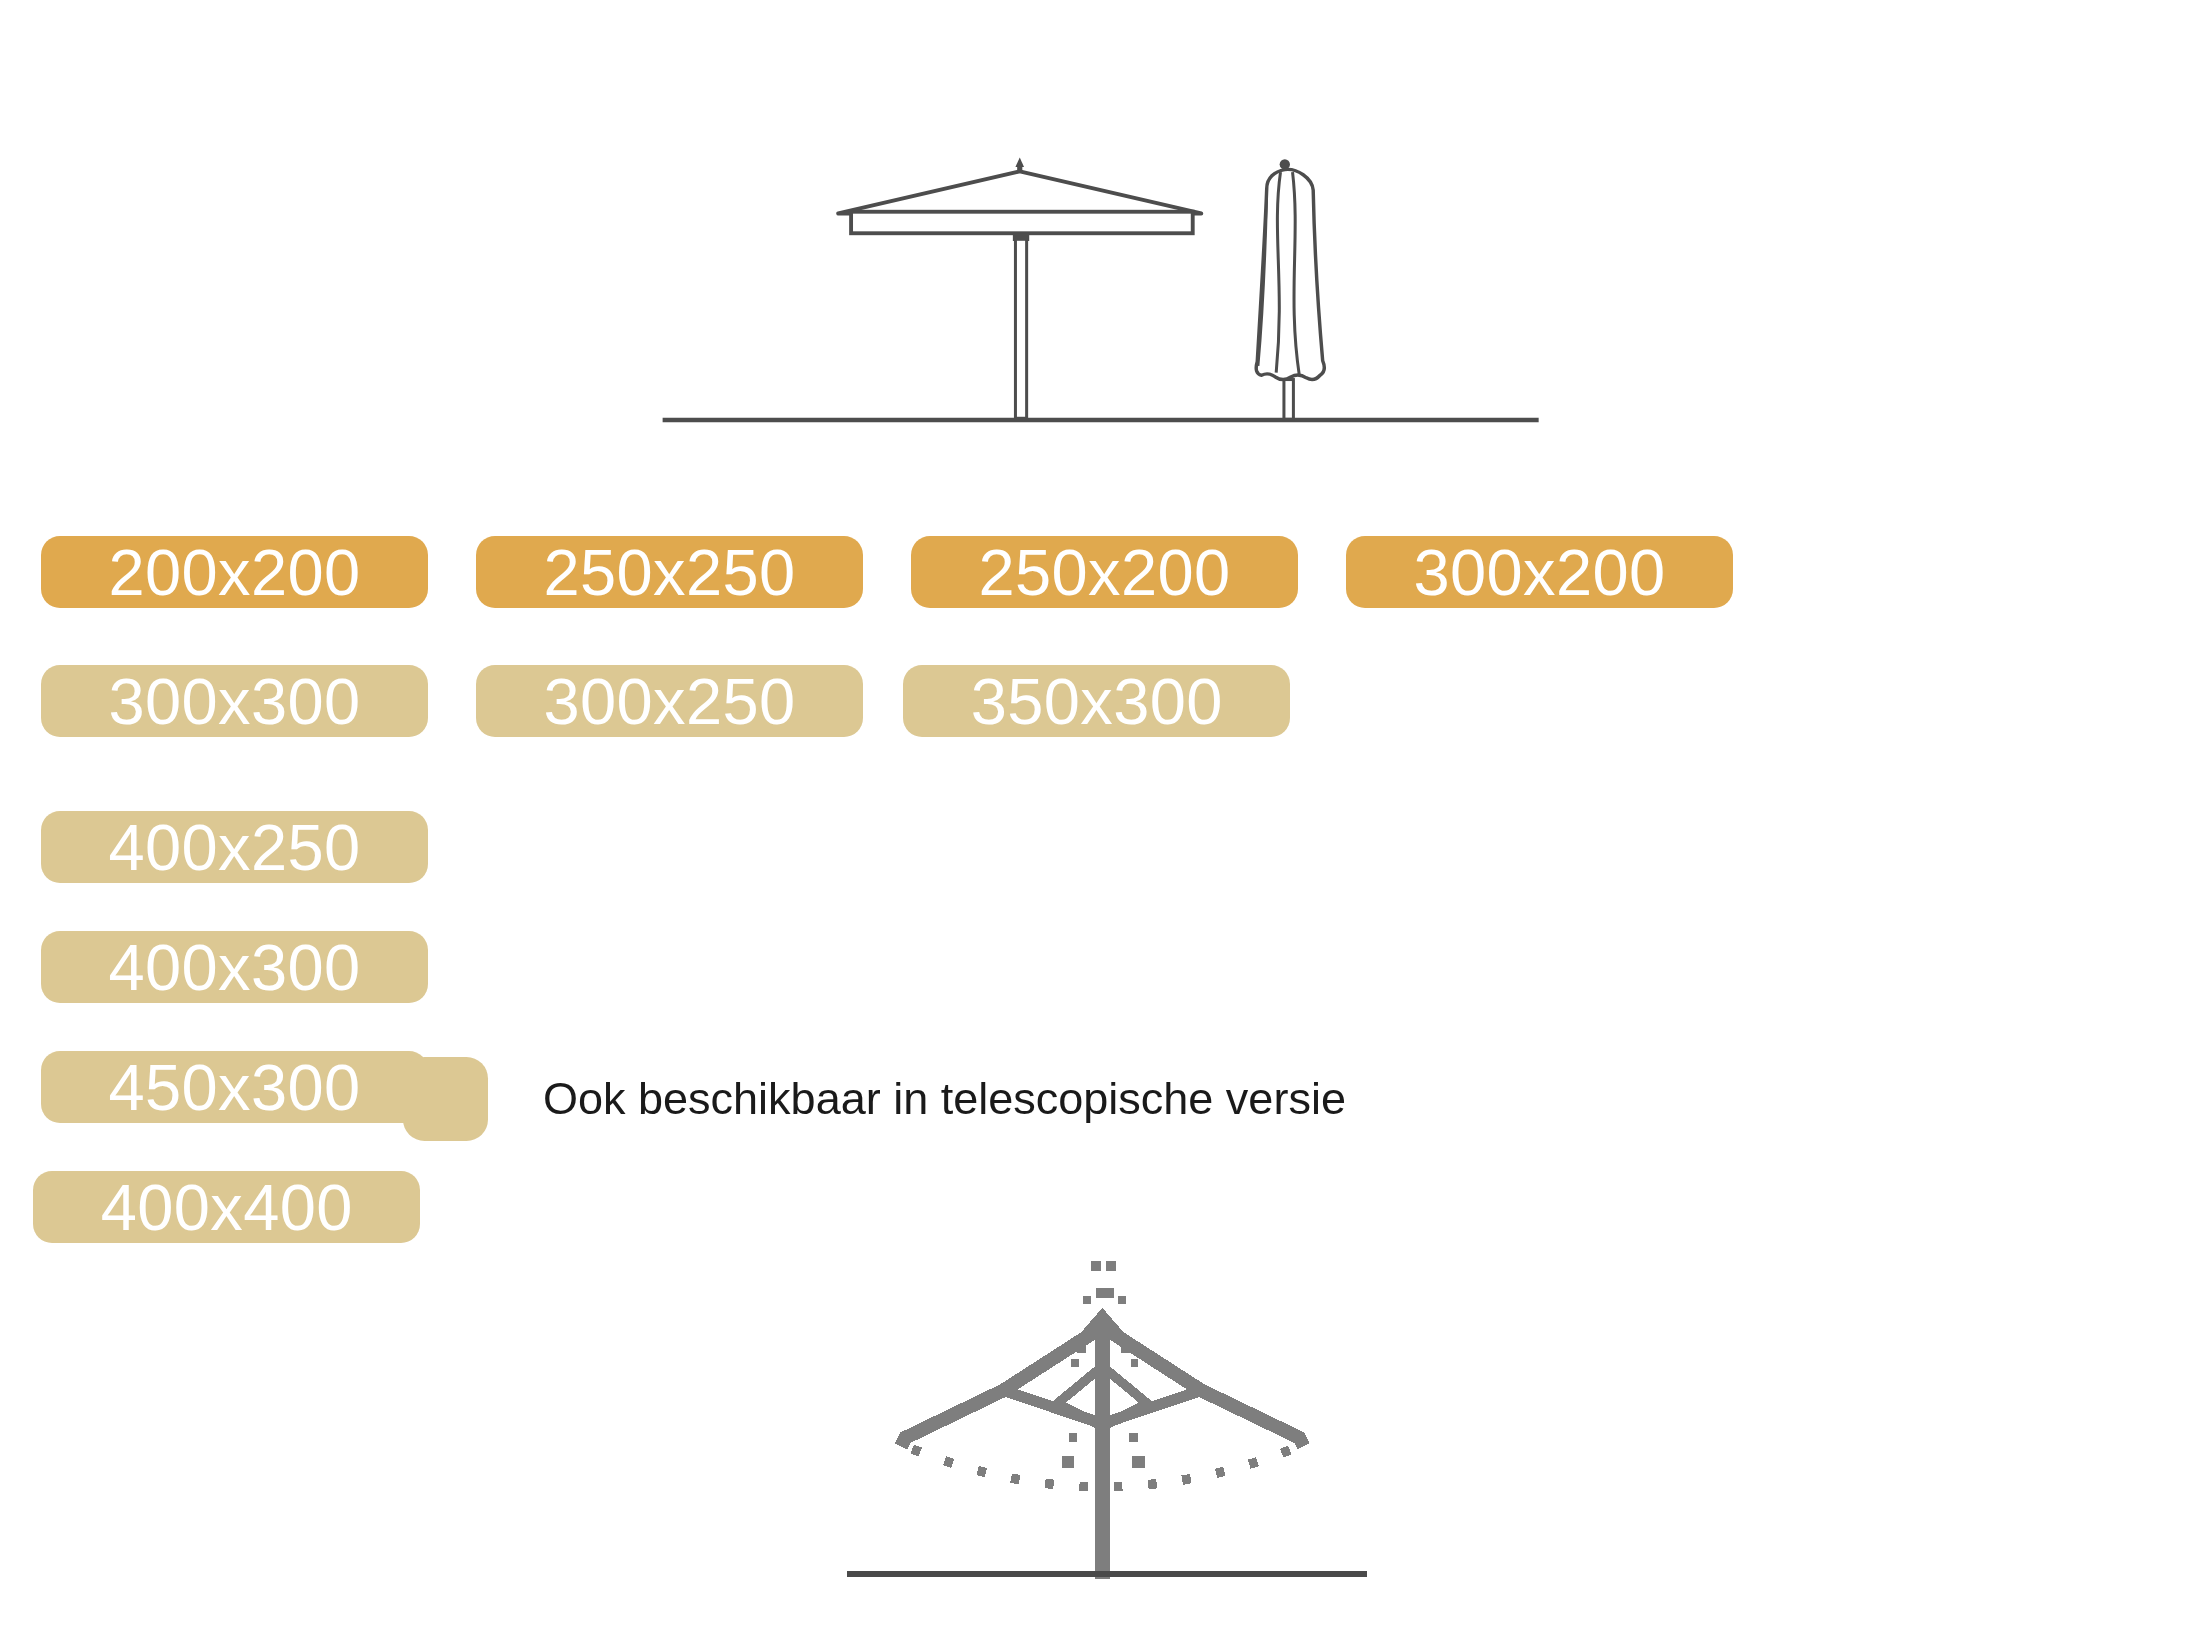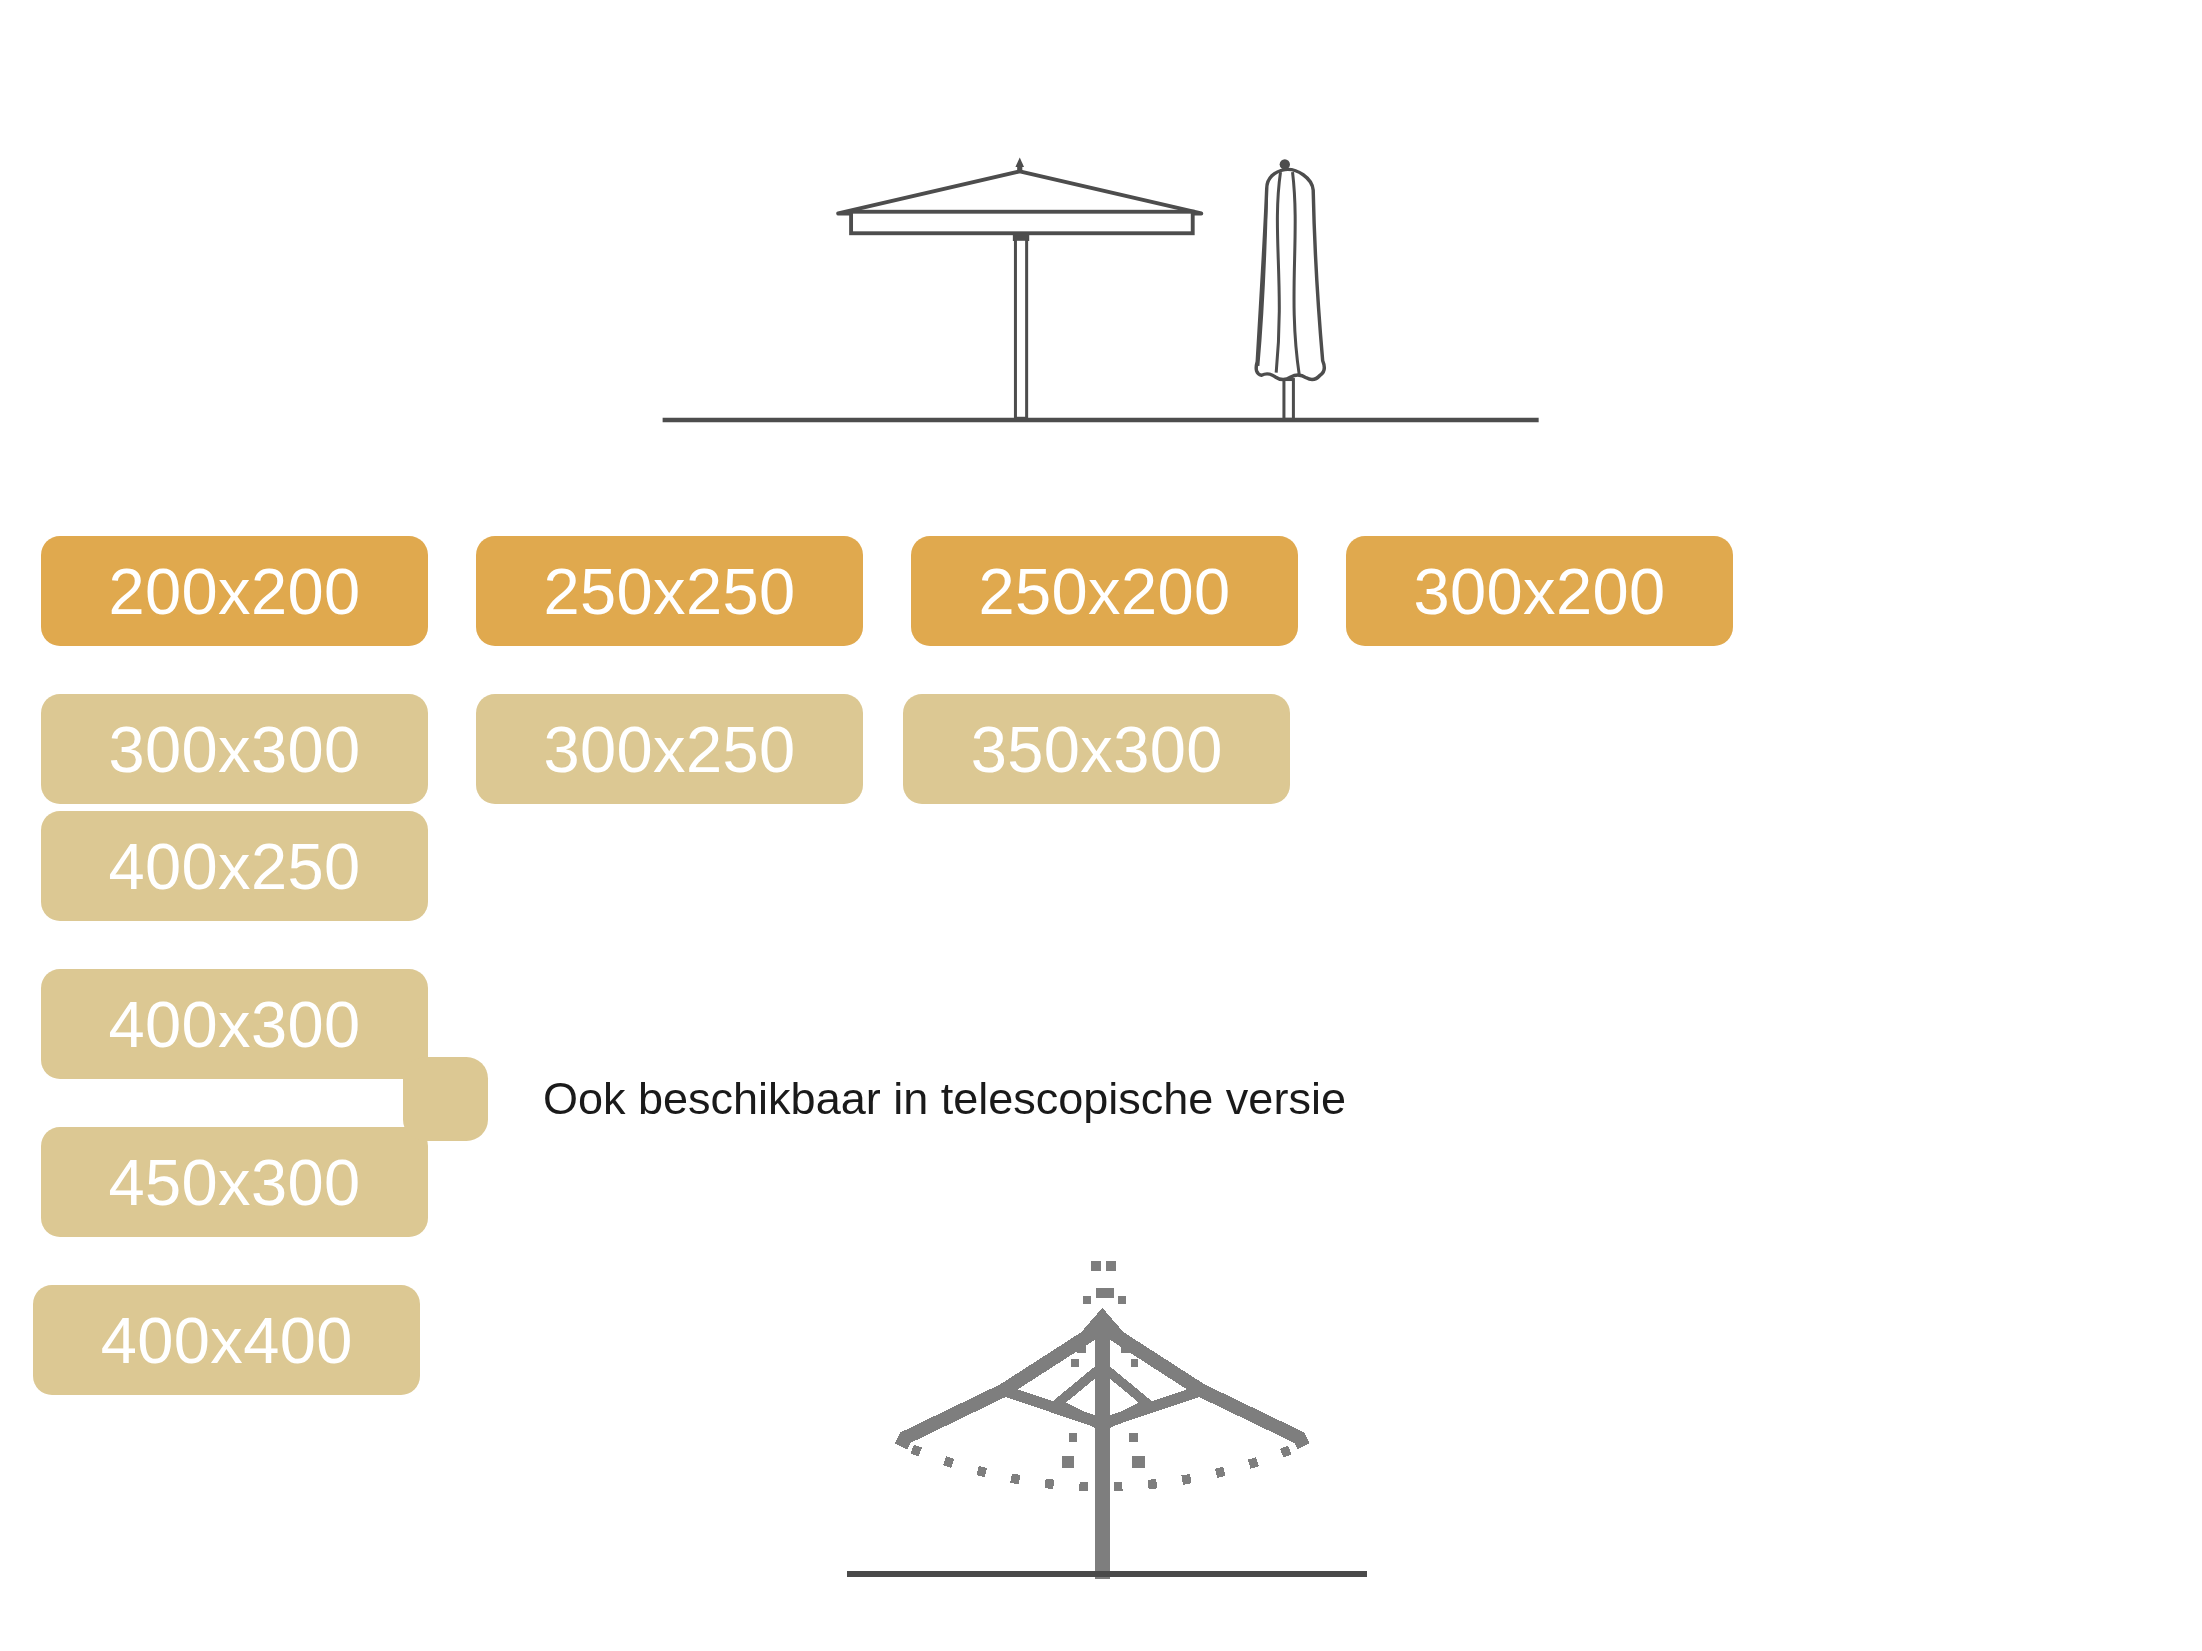--- a/index.html
+++ b/index.html
@@ -25,25 +25,25 @@
     left: 0;
     top: 0;
   }
   .badge-row {
     position: absolute;
     left: 41px;
     display: flex;
     gap: 48px;
   }
   .badge-row.row-1 { top: 536px; }
-  .badge-row.row-2 { top: 694px; border-radius: 19px; }
+  .badge-row.row-2 { top: 665px; border-radius: 19px; }
   .badge-row.row-3 { top: 811px; flex-direction: column; }
   .size-badge {
     width: 387px;
-    height: 110px;
+    height: 72px;
     border-radius: 19px;
     display: flex;
     align-items: center;
     justify-content: center;
     color: #ffffff;
     font-size: 65px;
     line-height: 1;
     letter-spacing: 0.4px;
     border: none;
     font-family: "Liberation Sans", sans-serif;

